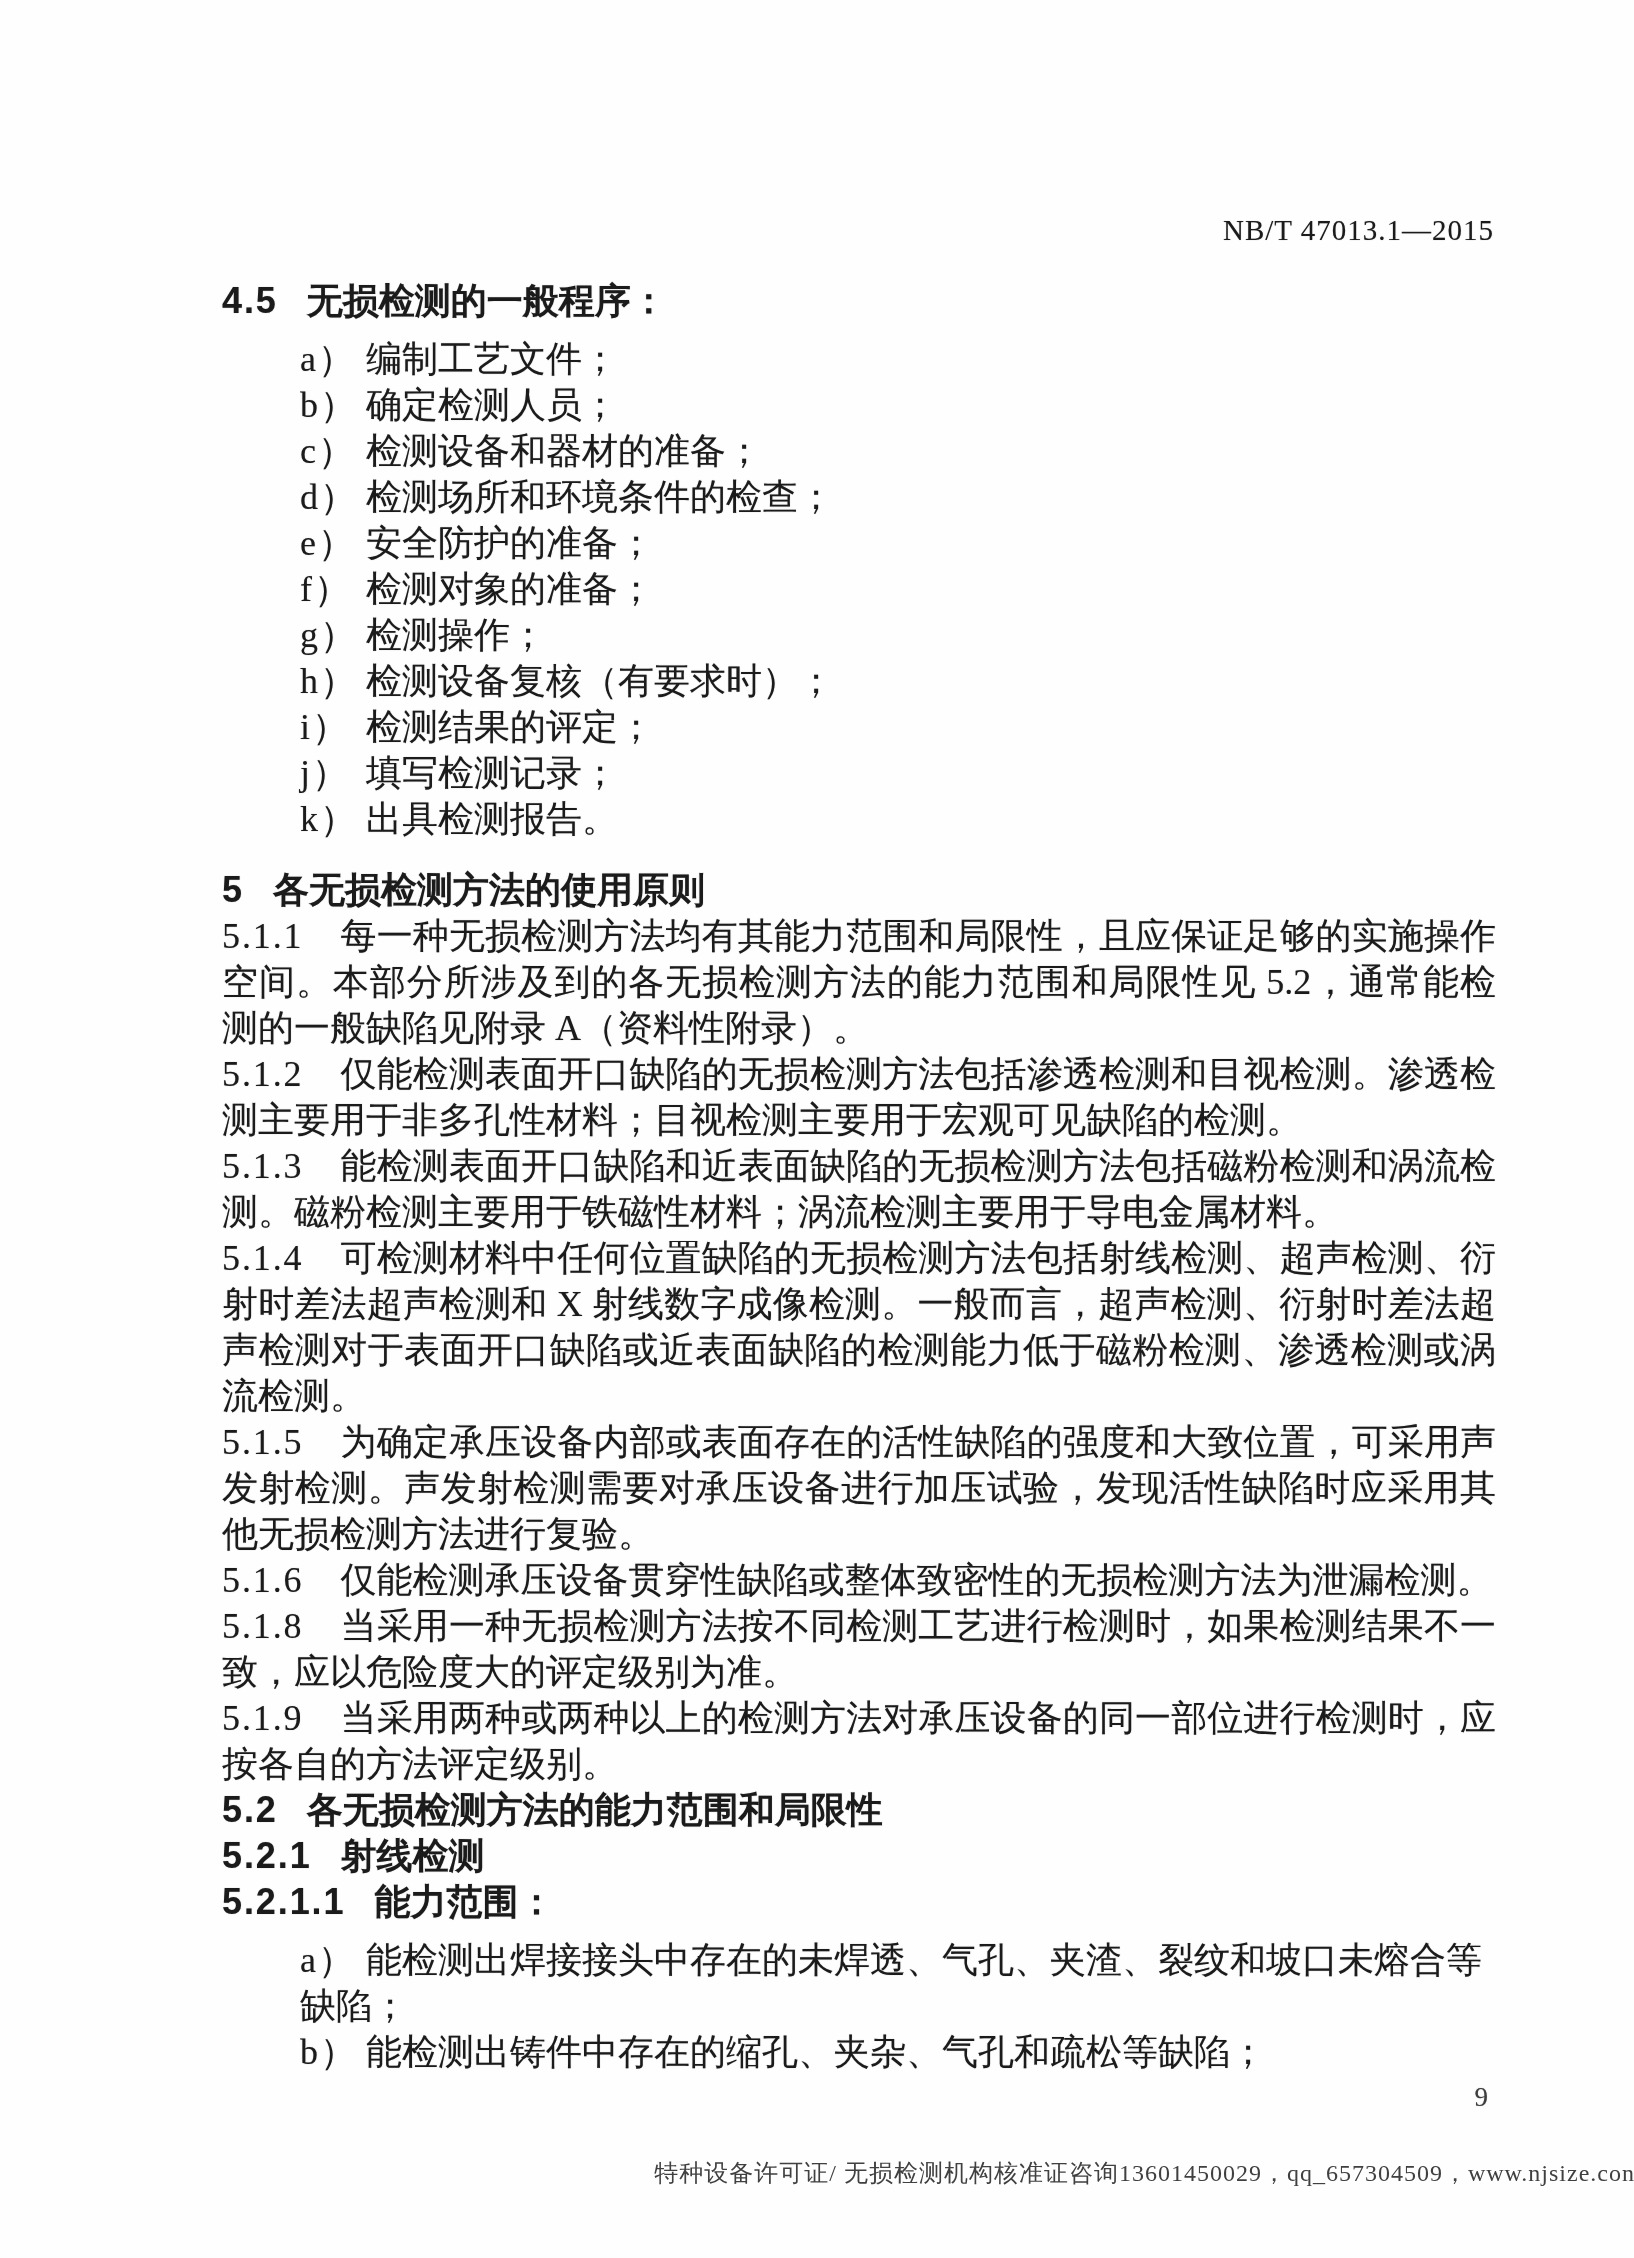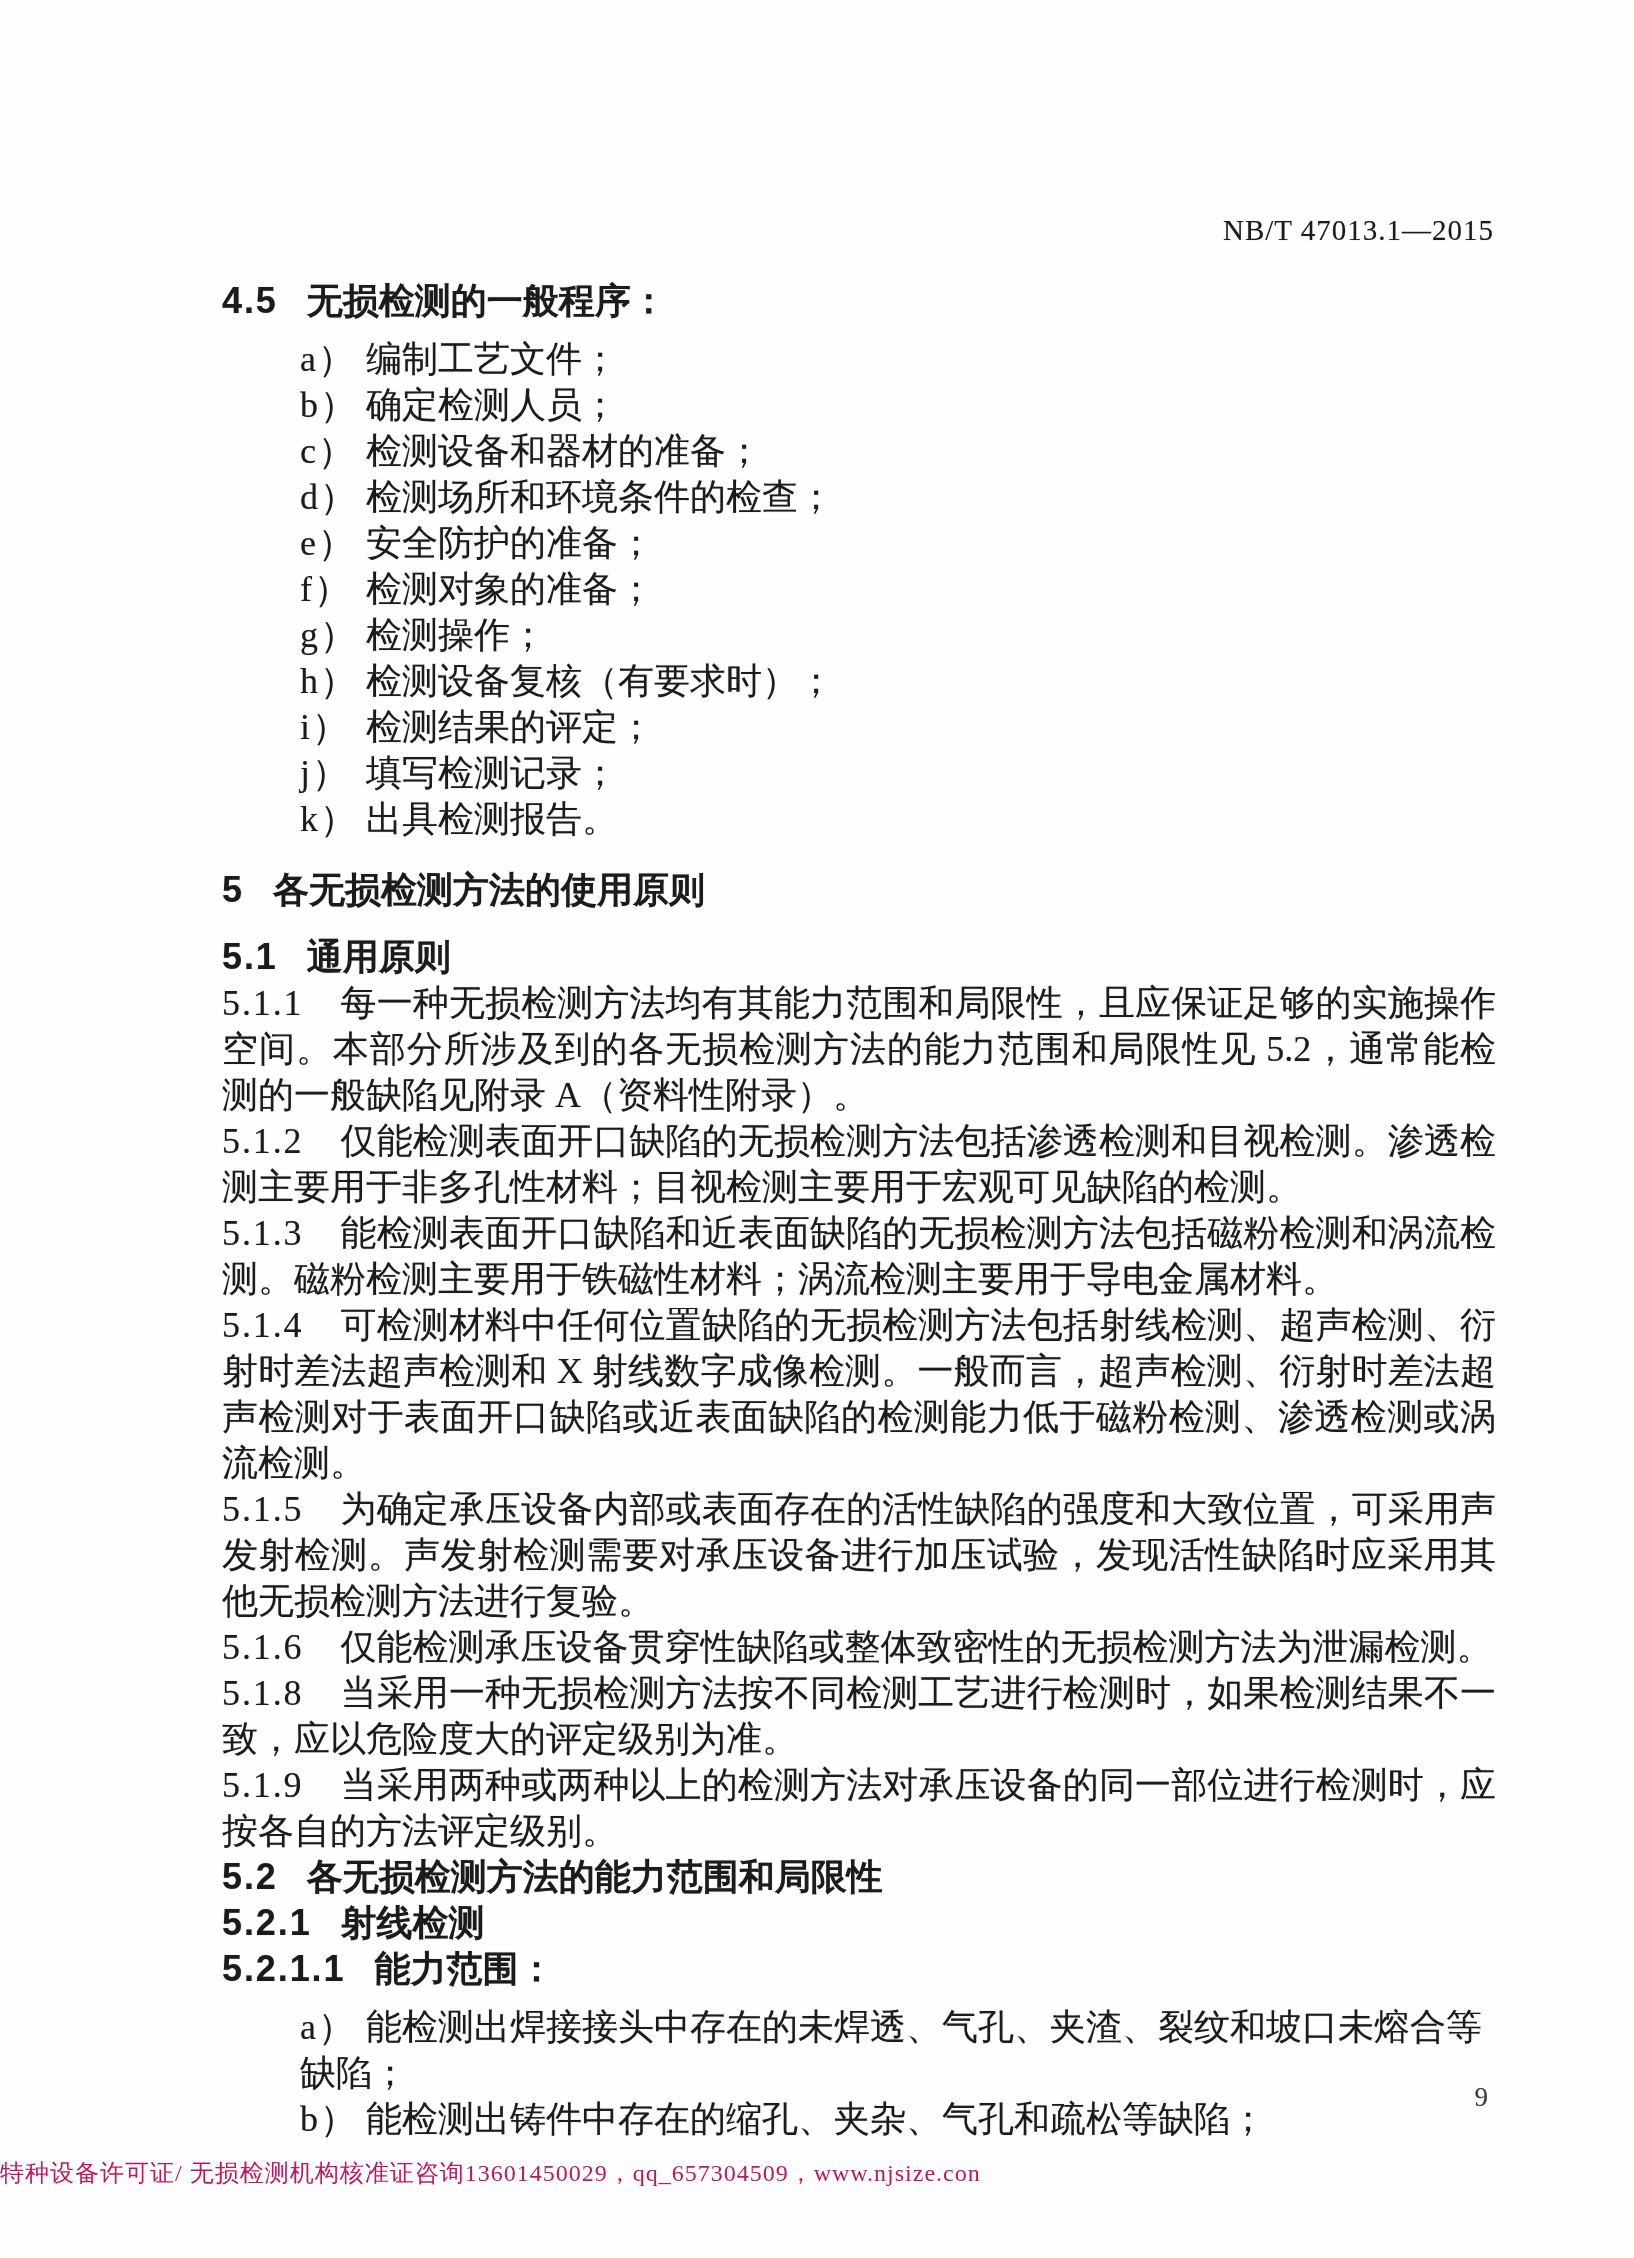--- a/index.html
+++ b/index.html
@@ -68,23 +68,23 @@
     top: 2082px;
     right: 147px;
     font-size: 27px;
     color: #3d3d3d;
   }
   .footer-note {
     position: absolute;
     top: 2157px;
     left: 0;
     width: 100%;
-    text-align: left;
+    text-align: right;
     font-size: 24px;
-    color: #be185d;
+    color: #404040;
     text-shadow: none;
     letter-spacing: 1px;
   }
 </style>
 </head>
 <body>
 
 <div class="page">
 
   <div class="std-header">NB/T 47013.1—2015</div>
@@ -102,21 +102,20 @@
       <li><span class="item-label">f）</span><span>检测对象的准备；</span></li>
       <li><span class="item-label">g）</span><span>检测操作；</span></li>
       <li><span class="item-label">h）</span><span>检测设备复核（有要求时）；</span></li>
       <li><span class="item-label">i）</span><span>检测结果的评定；</span></li>
       <li><span class="item-label">j）</span><span>填写检测记录；</span></li>
       <li><span class="item-label">k）</span><span>出具检测报告。</span></li>
     </ul>
 
     <p class="heading chapter-gap"><span class="num">5</span><span>各无损检测方法的使用原则</span></p>
 
-    <p class="heading section-gap"><span class="num">5.1</span><span>通用原则</span></p>
 
     <p class="para"><span class="num">5.1.1</span><span>每一种无损检测方法均有其能力范围和局限性，且应保证足够的实施操作空间。本部分所涉及到的各无损检测方法的能力范围和局限性见 5.2，通常能检测的一般缺陷见附录 A（资料性附录）。</span></p>
     <p class="para"><span class="num">5.1.2</span><span>仅能检测表面开口缺陷的无损检测方法包括渗透检测和目视检测。渗透检测主要用于非多孔性材料；目视检测主要用于宏观可见缺陷的检测。</span></p>
     <p class="para"><span class="num">5.1.3</span><span>能检测表面开口缺陷和近表面缺陷的无损检测方法包括磁粉检测和涡流检测。磁粉检测主要用于铁磁性材料；涡流检测主要用于导电金属材料。</span></p>
     <p class="para"><span class="num">5.1.4</span><span>可检测材料中任何位置缺陷的无损检测方法包括射线检测、超声检测、衍射时差法超声检测和 X 射线数字成像检测。一般而言，超声检测、衍射时差法超声检测对于表面开口缺陷或近表面缺陷的检测能力低于磁粉检测、渗透检测或涡流检测。</span></p>
     <p class="para"><span class="num">5.1.5</span><span>为确定承压设备内部或表面存在的活性缺陷的强度和大致位置，可采用声发射检测。声发射检测需要对承压设备进行加压试验，发现活性缺陷时应采用其他无损检测方法进行复验。</span></p>
     <p class="para"><span class="num">5.1.6</span><span>仅能检测承压设备贯穿性缺陷或整体致密性的无损检测方法为泄漏检测。</span></p>
     <p class="para"><span class="num">5.1.8</span><span>当采用一种无损检测方法按不同检测工艺进行检测时，如果检测结果不一致，应以危险度大的评定级别为准。</span></p>
     <p class="para"><span class="num">5.1.9</span><span>当采用两种或两种以上的检测方法对承压设备的同一部位进行检测时，应按各自的方法评定级别。</span></p>
 

